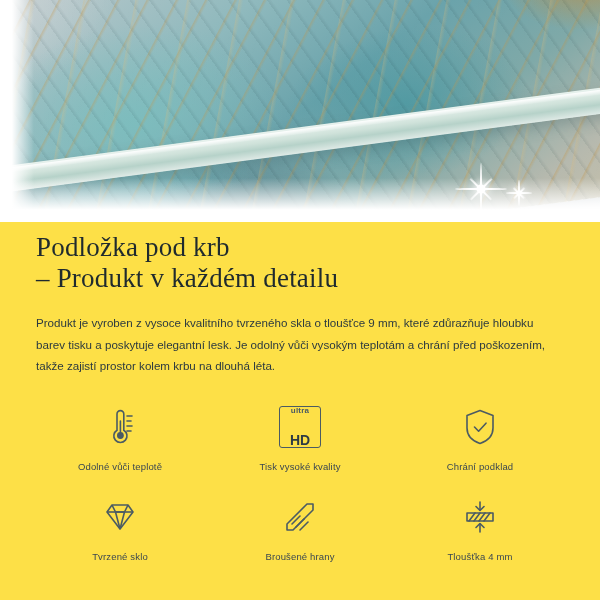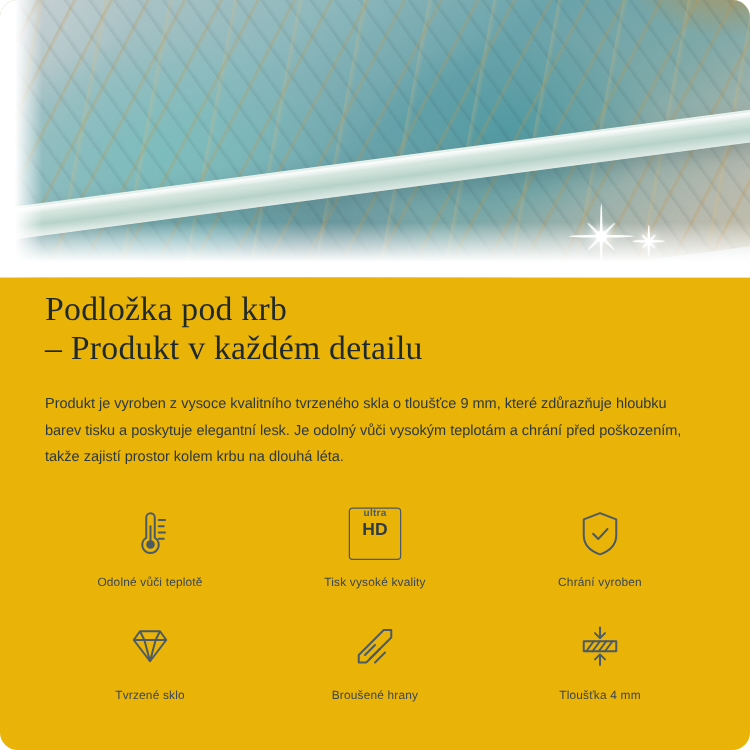--- a/index.html
+++ b/index.html
@@ -11,23 +11,22 @@
     height: 600px;
     background: #ffffff;
     font-family: "Liberation Sans", sans-serif;
     overflow: hidden;
   }
 
   #page {
     position: relative;
     width: 600px;
     height: 600px;
-    background: #eab308;
+    background: #fde047;
     overflow: hidden;
-    border-radius: 14px;
   }
 
   
   .hero {
     position: relative;
     width: 600px;
     height: 222px;
     overflow: hidden;
     background: #ffffff;
   }
@@ -208,21 +207,21 @@
   }
 
   .ultra-hd {
     width: 40px;
     height: 40px;
     border: 1.6px solid #4b5b63;
     border-radius: 3px;
     display: flex;
     flex-direction: column;
     align-items: center;
-    justify-content: flex-start;
+    justify-content: space-between;
     line-height: 1;
   }
   .ultra-hd .u1 {
     font-size: 8px;
     font-weight: 700;
     color: #4b5b63;
     letter-spacing: .2px;
   }
   .ultra-hd .u2 {
     font-size: 14px;
@@ -297,21 +296,21 @@
       <div class="feature-label">Tisk vysoké kvality</div>
     </div>
 
     <div class="feature">
       <div class="feature-icon">
         <svg width="46" height="46" viewBox="0 0 46 46" fill="none" stroke="#4b5b63" stroke-width="1.6" stroke-linecap="round" stroke-linejoin="round">
           <path d="M23 6.5 L36 11.5 V24 c0 8.5-6.5 13.3-13 15.5 C16.5 37.3 10 32.5 10 24 V11.5 Z"></path>
           <polyline points="17.5,23 21.6,27.2 29,19.2"></polyline>
         </svg>
       </div>
-      <div class="feature-label">Chrání vyroben</div>
+      <div class="feature-label">Chrání podklad</div>
     </div>
 
     <div class="feature">
       <div class="feature-icon">
         <svg width="46" height="46" viewBox="0 0 46 46" fill="none" stroke="#4b5b63" stroke-width="1.6" stroke-linejoin="round">
           <path d="M10 18 L15 11 H31 L36 18 L23 35 Z"></path>
           <path d="M10 18 H36"></path>
           <path d="M15 11 L18.5 18 L23 35"></path>
           <path d="M31 11 L27.5 18 L23 35"></path>
           <path d="M18.5 18 H27.5"></path>

